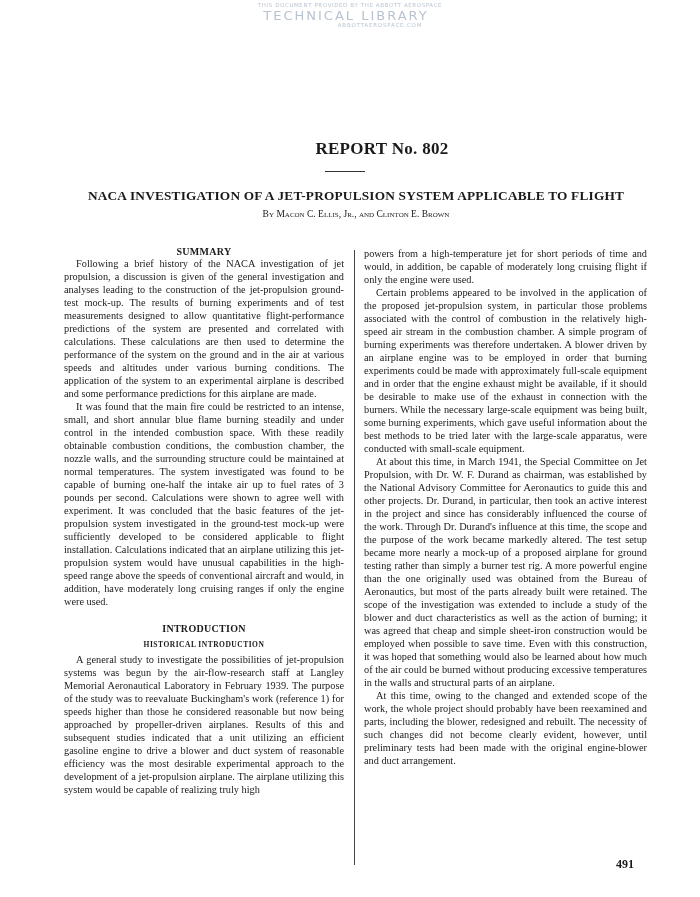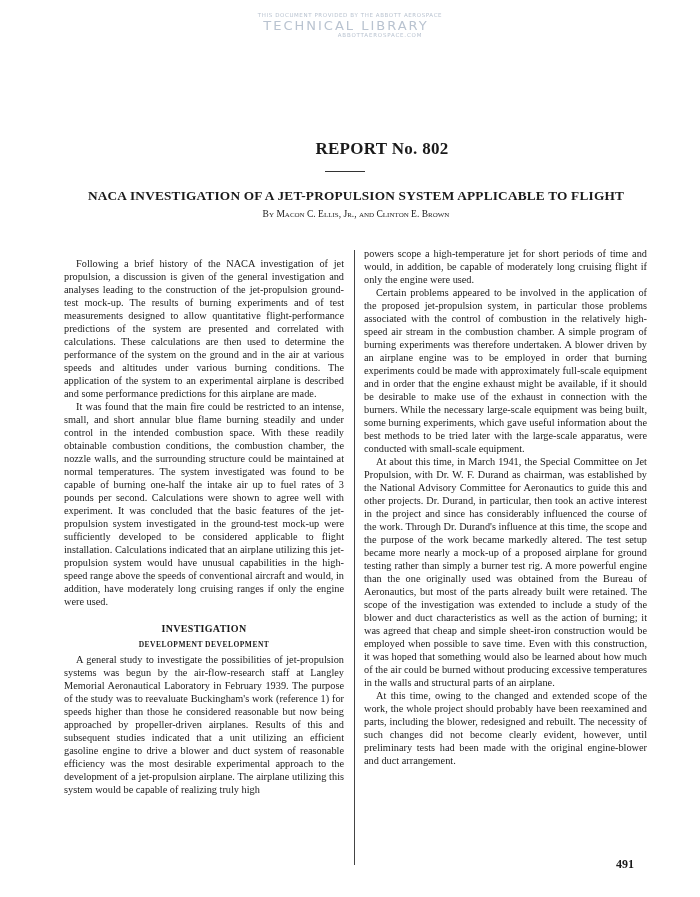--- a/index.html
+++ b/index.html
@@ -1,17 +1,17 @@
 <!DOCTYPE html>
 <html><head>
   <meta charset="utf-8">
   <style>
     html, body { margin: 0; padding: 0; background: #ffffff; }
     body { width: 700px; height: 897px; position: relative; overflow: hidden; font-family: "DejaVu Serif", "Liberation Serif", serif; color: #1a1a1a; }
-    .watermark { position: absolute; top: 2px; left: 0; width: 700px; text-align: center; color: #b9c3d0; font-family: "DejaVu Sans", "Liberation Sans", sans-serif; margin-top: 10px; }
+    .watermark { position: absolute; top: 2px; left: 0; width: 700px; text-align: center; color: #b9c3d0; font-family: "DejaVu Sans", "Liberation Sans", sans-serif; }
     .wm-top { font-size: 5.5px; letter-spacing: 0.6px; line-height: 7px; }
     .wm-mid { font-size: 13px; letter-spacing: 2px; line-height: 13px; margin-left: -8px; }
     .wm-bot { font-size: 5.5px; letter-spacing: 0.8px; line-height: 7px; margin-left: 60px; }
     .report-no { position: absolute; top: 139px; left: 0; width: 700px; text-align: center; font-family: "Liberation Serif", serif; font-weight: bold; font-size: 17px; letter-spacing: 0.3px; padding-left: 32px; }
     .title-rule { position: absolute; top: 171px; left: 325px; width: 40px; border-top: 1px solid #333; }
     .paper-title { position: absolute; top: 188px; left: 0; width: 712px; text-align: center; font-family: "Liberation Serif", serif; font-weight: bold; font-size: 13.3px; letter-spacing: 0.2px; }
     .authors { position: absolute; top: 209px; left: 0; width: 712px; text-align: center; font-family: "Liberation Serif", serif; font-size: 9.5px; font-variant: small-caps; }
     .col { position: absolute; font-family: "Liberation Serif", serif; font-size: 10.3px; line-height: 13.0px; text-align: justify; hyphens: manual; }
     .col-left { top: 257px; left: 64px; width: 280px; }
     .col-right { top: 247px; left: 364px; width: 283px; }
@@ -33,31 +33,32 @@
   <div class="wm-mid">TECHNICAL LIBRARY</div>
   <div class="wm-bot">ABBOTTAEROSPACE.COM</div>
 </div>
 
 <div class="report-no">REPORT No. 802</div>
 <div class="title-rule"></div>
 <div class="paper-title">NACA INVESTIGATION OF A JET-PROPULSION SYSTEM APPLICABLE TO FLIGHT</div>
 <div class="authors">By Macon C. Ellis, Jr., and Clinton E. Brown</div>
 
 <div class="col col-left">
+  <div class="heading summary-heading">SUMMARY</div>
   <p class="italic">Following a brief history of the NACA investigation of jet propulsion, a discussion is given of the general investigation and analyses leading to the construction of the jet-propulsion ground-test mock-up. The results of burning experiments and of test measurements designed to allow quantitative flight-performance predictions of the system are presented and correlated with calculations. These calculations are then used to determine the performance of the system on the ground and in the air at various speeds and altitudes under various burning conditions. The application of the system to an experimental airplane is described and some performance predictions for this airplane are made.</p>
   <p class="italic">It was found that the main fire could be restricted to an intense, small, and short annular blue flame burning steadily and under control in the intended combustion space. With these readily obtainable combustion conditions, the combustion chamber, the nozzle walls, and the surrounding structure could be maintained at normal temperatures. The system investigated was found to be capable of burning one-half the intake air up to fuel rates of 3 pounds per second. Calculations were shown to agree well with experiment. It was concluded that the basic features of the jet-propulsion system investigated in the ground-test mock-up were sufficiently developed to be considered applicable to flight installation. Calculations indicated that an airplane utilizing this jet-propulsion system would have unusual capabilities in the high-speed range above the speeds of conventional aircraft and would, in addition, have moderately long cruising ranges if only the engine were used.</p>
   <div class="intro-block">
-    <div class="heading">INVESTIGATION</div>
-    <div class="subheading">DEVELOPMENT DEVELOPMENT</div>
+    <div class="heading">INTRODUCTION</div>
+    <div class="subheading">HISTORICAL INTRODUCTION</div>
     <p>A general study to investigate the possibilities of jet-propulsion systems was begun by the air-flow-research staff at Langley Memorial Aeronautical Laboratory in February 1939. The purpose of the study was to reevaluate Buckingham's work (reference 1) for speeds higher than those he considered reasonable but now being approached by propeller-driven airplanes. Results of this and subsequent studies indicated that a unit utilizing an efficient gasoline engine to drive a blower and duct system of reasonable efficiency was the most desirable experimental approach to the development of a jet-propulsion airplane. The airplane utilizing this system would be capable of realizing truly high</p>
   </div>
 </div>
 
 <div class="col-divider"></div>
 
 <div class="col col-right">
-  <p class="noindent">powers scope a high-temperature jet for short periods of time and would, in addition, be capable of moderately long cruising flight if only the engine were used.</p>
+  <p class="noindent">powers from a high-temperature jet for short periods of time and would, in addition, be capable of moderately long cruising flight if only the engine were used.</p>
   <p>Certain problems appeared to be involved in the application of the proposed jet-propulsion system, in particular those problems associated with the control of combustion in the relatively high-speed air stream in the combustion chamber. A simple program of burning experiments was therefore undertaken. A blower driven by an airplane engine was to be employed in order that burning experiments could be made with approximately full-scale equipment and in order that the engine exhaust might be available, if it should be desirable to make use of the exhaust in connection with the burners. While the necessary large-scale equipment was being built, some burning experiments, which gave useful information about the best methods to be tried later with the large-scale apparatus, were conducted with small-scale equipment.</p>
   <p>At about this time, in March 1941, the Special Committee on Jet Propulsion, with Dr. W. F. Durand as chairman, was established by the National Advisory Committee for Aeronautics to guide this and other projects. Dr. Durand, in particular, then took an active interest in the project and since has considerably influenced the course of the work. Through Dr. Durand's influence at this time, the scope and the purpose of the work became markedly altered. The test setup became more nearly a mock-up of a proposed airplane for ground testing rather than simply a burner test rig. A more powerful engine than the one originally used was obtained from the Bureau of Aeronautics, but most of the parts already built were retained. The scope of the investigation was extended to include a study of the blower and duct characteristics as well as the action of burning; it was agreed that cheap and simple sheet-iron construction would be employed when possible to save time. Even with this construction, it was hoped that something would also be learned about how much of the air could be burned without producing excessive temperatures in the walls and structural parts of an airplane.</p>
   <p>At this time, owing to the changed and extended scope of the work, the whole project should probably have been reexamined and parts, including the blower, redesigned and rebuilt. The necessity of such changes did not become clearly evident, however, until preliminary tests had been made with the original engine-blower and duct arrangement.</p>
 </div>
 
 <div class="page-number">491</div>
 
 </body></html>

